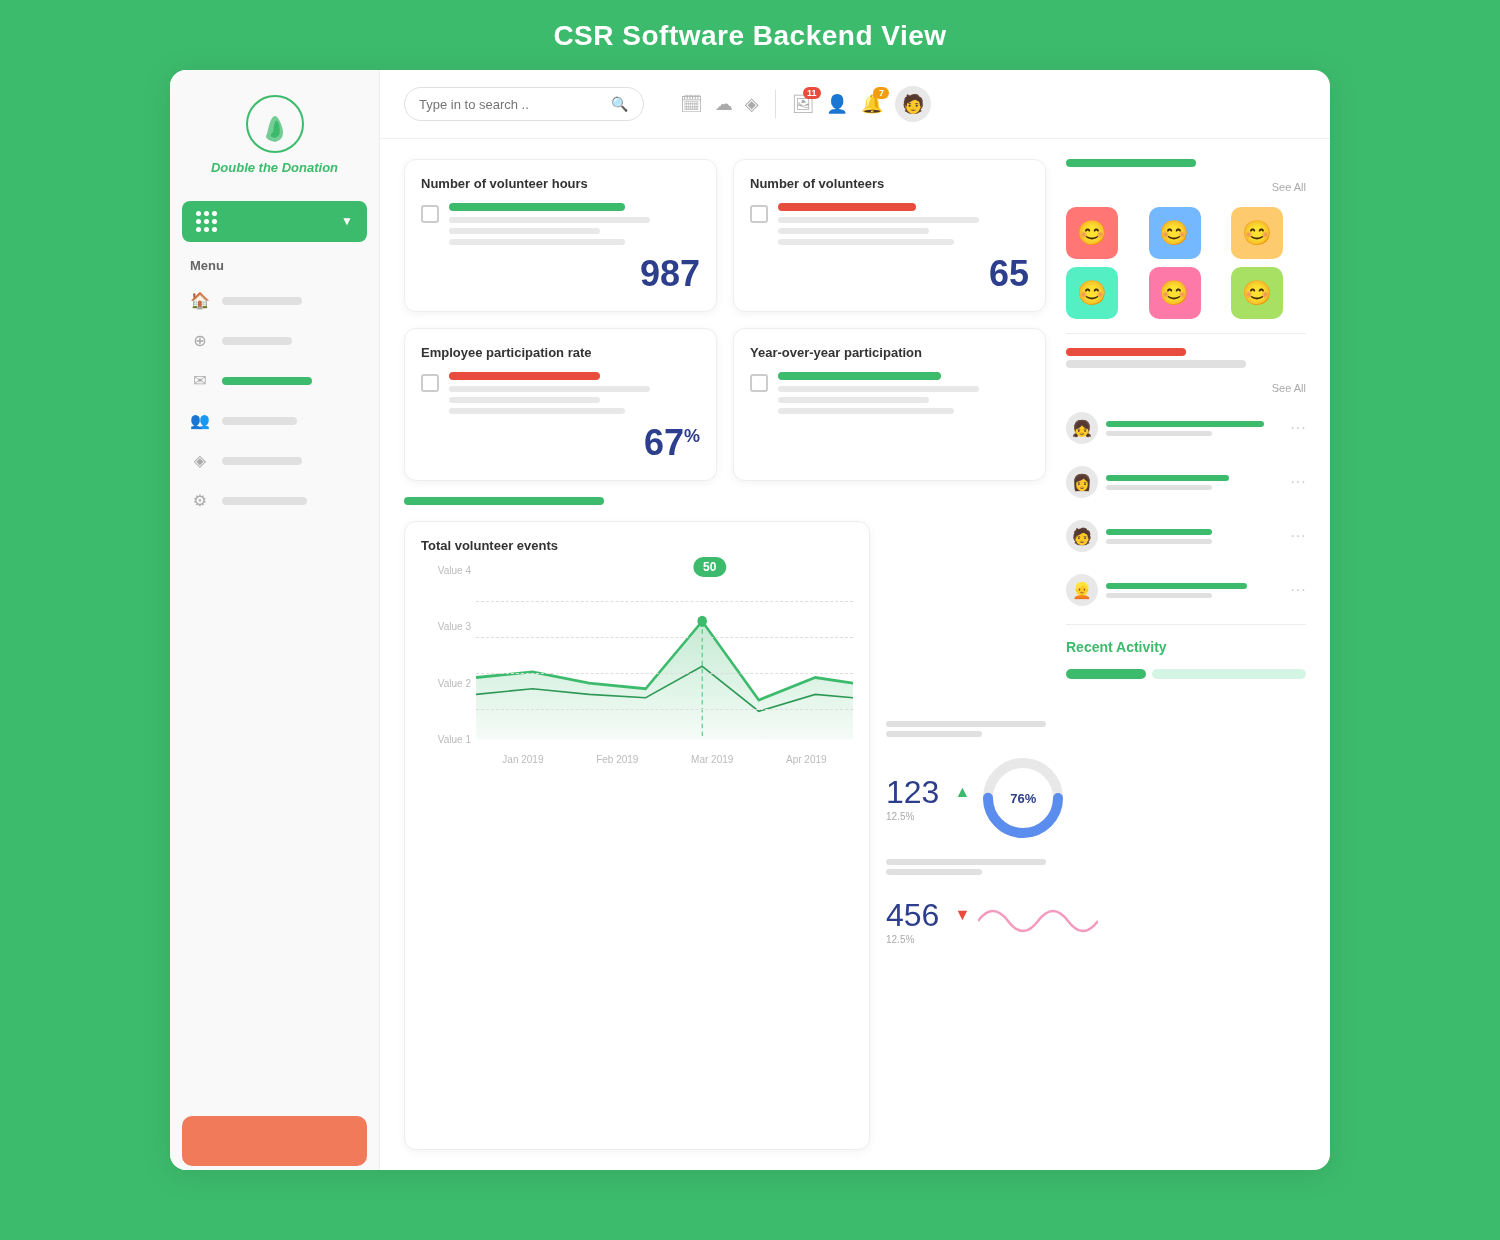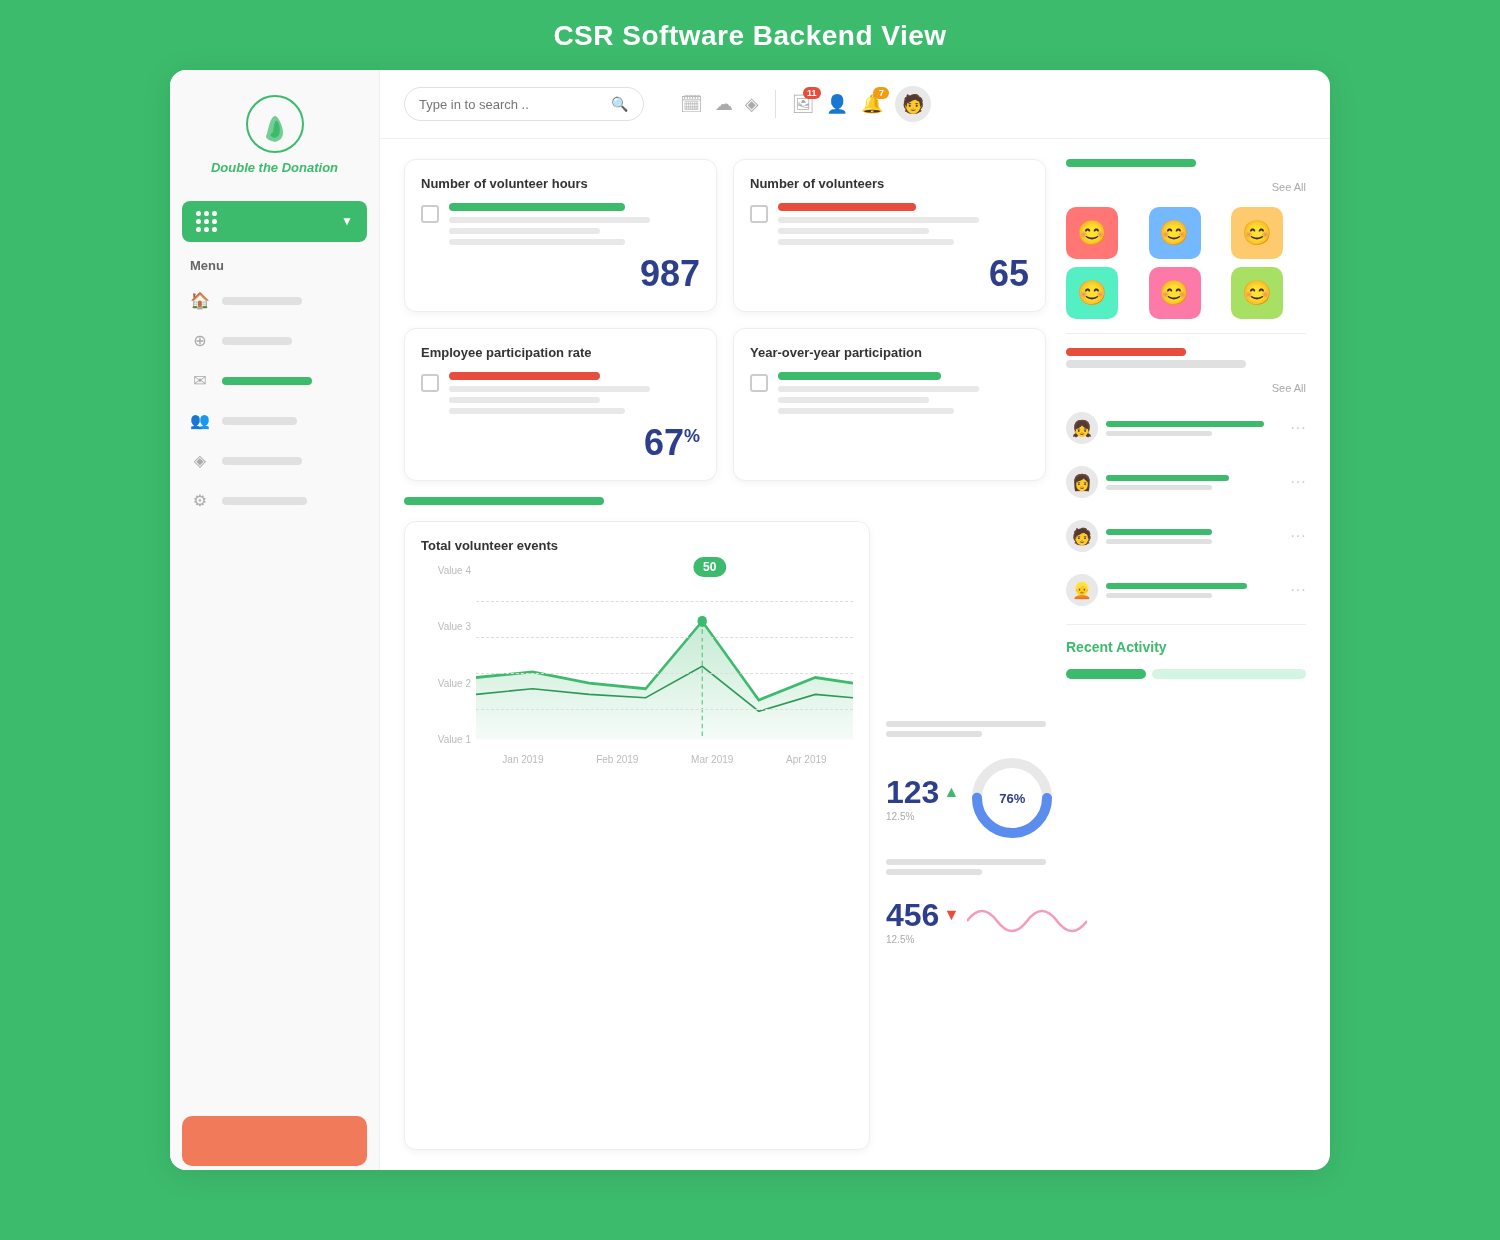--- a/index.html
+++ b/index.html
@@ -352,25 +352,25 @@
     .person-bars { flex: 1; display: flex; flex-direction: column; gap: 4px; }
     .person-bar { height: 6px; border-radius: 3px; background: #3dbb6c; }
     .person-bar.w90 { width: 90%; }
     .person-bar.w70 { width: 70%; }
     .person-bar.w60 { width: 60%; }
     .person-bar.w80 { width: 80%; }
     .person-bar-sub { height: 5px; border-radius: 3px; background: #e0e0e0; width: 60%; }
     .person-dots { font-size: 16px; color: #ccc; cursor: pointer; }
     .mid-big-num {
       font-size: 32px;
-      font-weight: 700;
+      font-weight: 400;
       color: #2c3e8c;
       display: flex;
       align-items: center;
-      gap: 4px;
+      gap: 15px;
     }
     .mid-arrow-up { color: #3dbb6c; font-size: 16px; }
     .mid-arrow-down { color: #e74c3c; font-size: 16px; }
     .mid-label-small { font-size: 10px; color: #aaa; }
     .donut-container {
       position: relative;
       width: 90px;
       height: 90px;
     }
     .donut-svg { width: 90px; height: 90px; }

